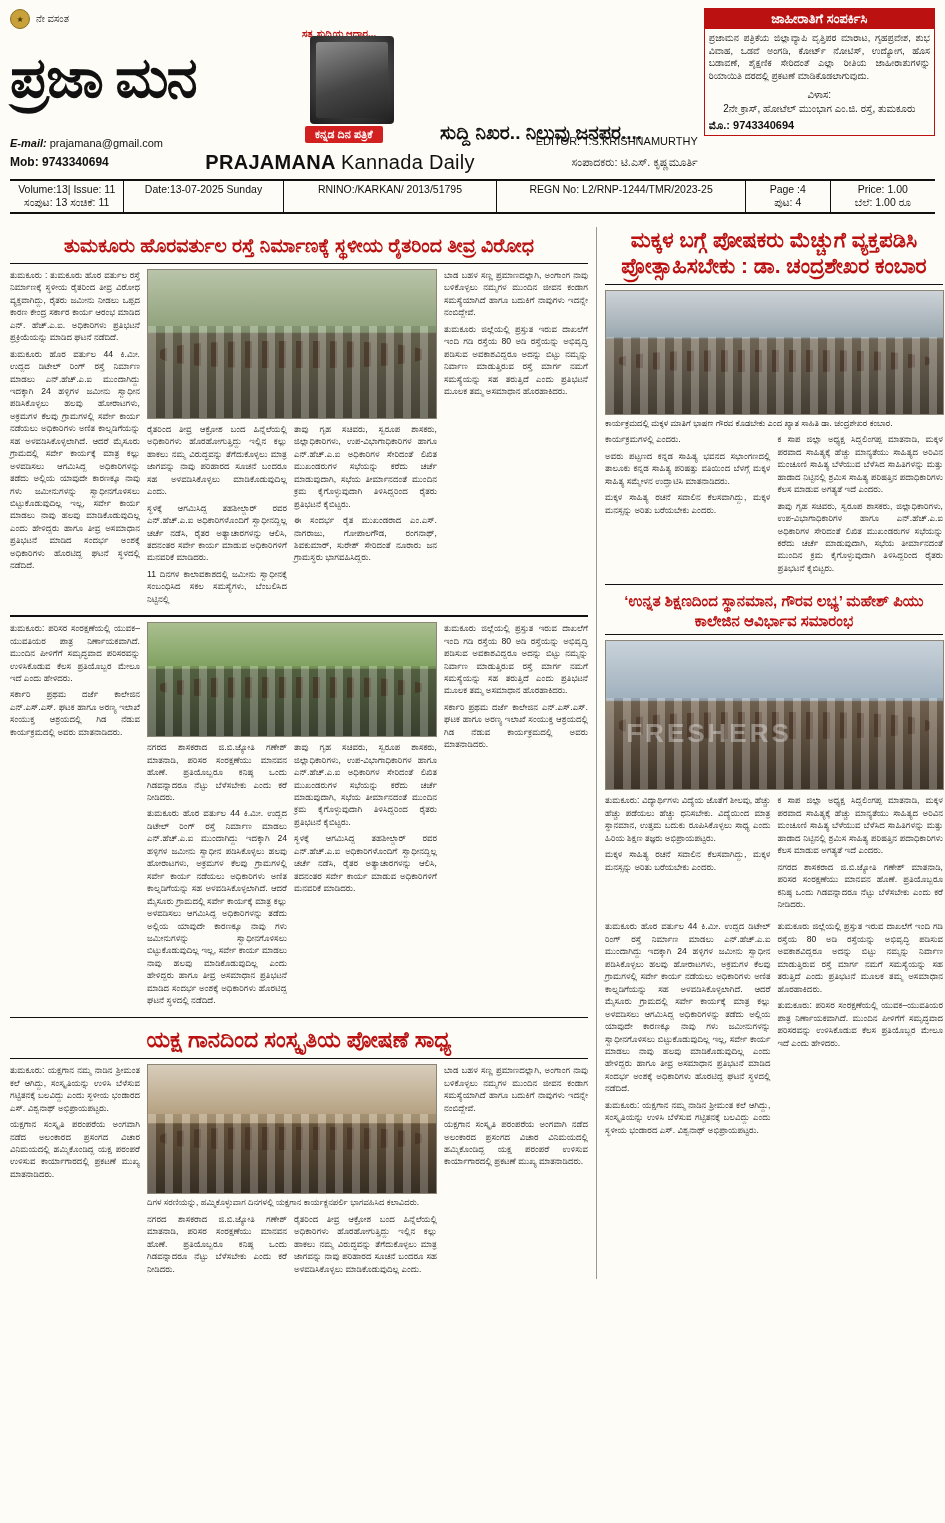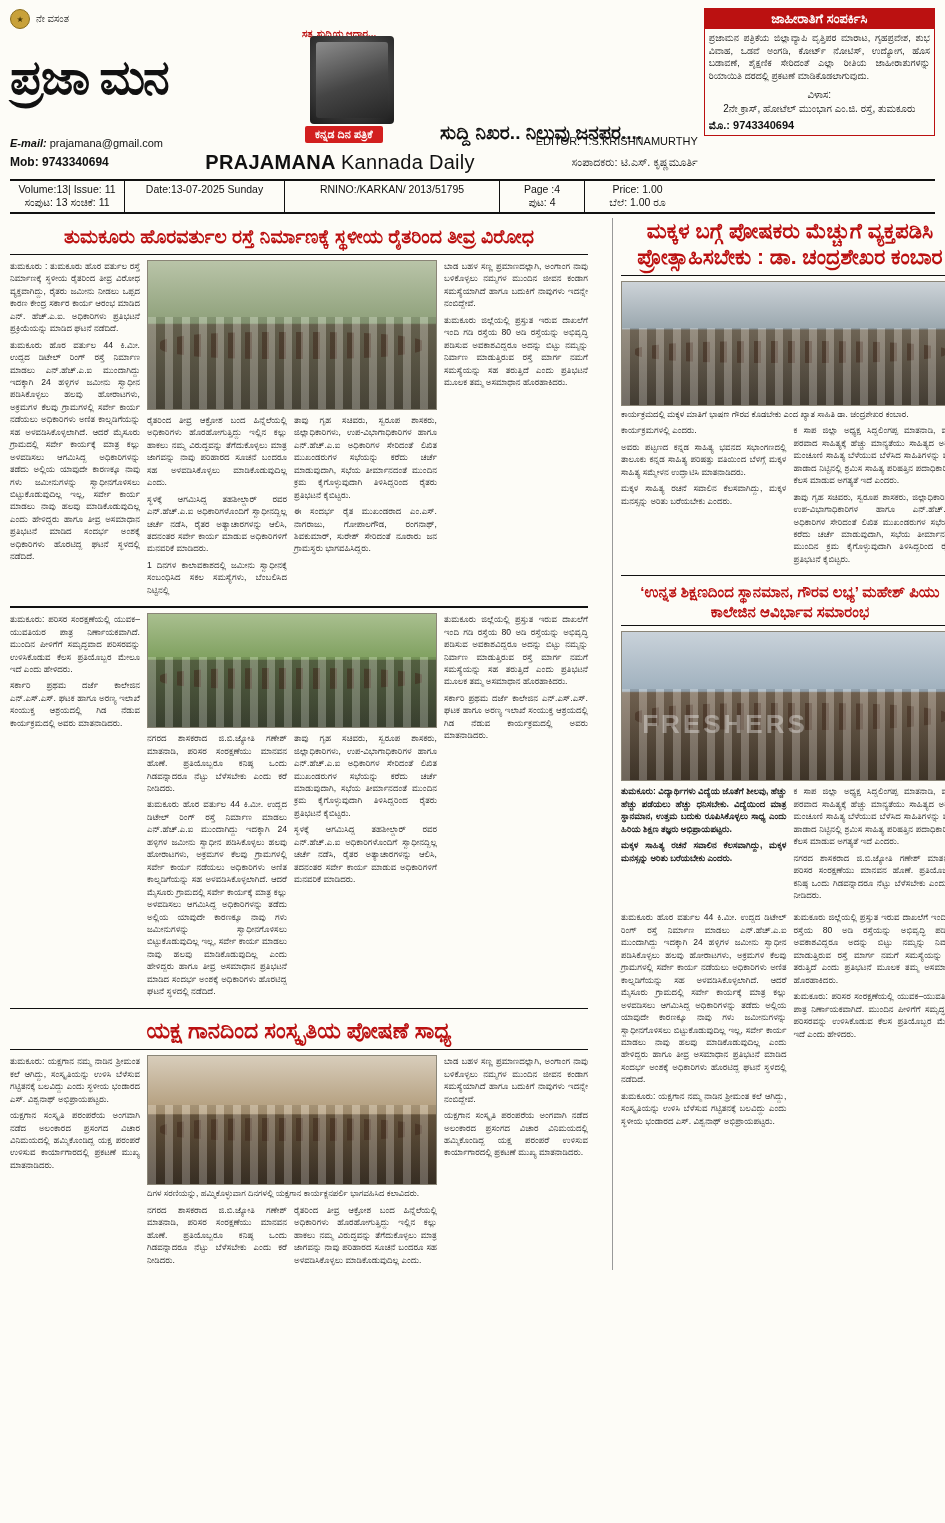--- a/index.html
+++ b/index.html
@@ -23,21 +23,21 @@
     width:20px;height:20px;border-radius:50%;
     background:#c8a13a; border:1px solid #8a6d1c;
     display:flex;align-items:center;justify-content:center;
     font-size:8px;color:#4a3a08;
   }
   .brand-top-text { font-size:10px; color:#222; }
 
   .nameplate { position:relative; height:100px; }
   .nameplate .title {
     font-family:"Liberation Sans", sans-serif;
-    font-weight:bold; font-size:48px; line-height:96px;
+    font-weight:bold; font-size:56px; line-height:96px;
     letter-spacing:-2px; color:#111; white-space:nowrap;
   }
   .nameplate .emblem {
     position:absolute; left:300px; top:6px; width:84px; height:88px;
     background: radial-gradient(circle at 50% 40%, #6e6e6e 0%, #3a3a3a 60%, #1c1c1c 100%);
     border-radius:4px;
   }
   .emblem-inner{
     position:absolute;inset:6px;
     background:linear-gradient(160deg,#8c8c8c,#454545 55%,#262626);
@@ -86,21 +86,21 @@
   
   .hl {
     color:#b11; font-weight:bold; text-align:center; line-height:1.25;
   }
   .hl-1{ font-size:19px; padding:7px 0 5px; }
   .hl-2{ font-size:21px; padding:6px 0 4px; }
   .hl-3{ font-size:22px; padding:8px 0 5px; }
   .rule{ border-top:1px solid #111; }
 
   
-  .body-grid{ display:flex; gap:24px; margin-top:4px; }
+  .body-grid{ display:flex; gap:8px; margin-top:13px; }
   .left-block{ width:578px; }
   .right-block{ width:347px; border-left:1px solid #999; padding-left:8px;}
 
   .cols{ display:flex; gap:7px; }
   .col{ font-size:8.6px; line-height:1.45; text-align:justify; color:#1a1a1a; }
   .col p{ margin:0 0 4px; }
 
   .photo{
     background:#cfc9bd; border:1px solid #8a8577; position:relative; overflow:hidden;
   }
@@ -178,20 +178,21 @@
     </div>
   </div>
 
   <div class="infobar">
     <div class="cell c1">
       <div>Volume:13|  Issue: 11</div>
       <div>ಸಂಪುಟ: 13   ಸಂಚಿಕೆ: 11</div>
     </div>
     <div class="cell c2">Date:13-07-2025 Sunday</div>
     <div class="cell c3">RNINO:/KARKAN/ 2013/51795</div>
+    <div class="cell c4">REGN No: L2/RNP-1244/TMR/2023-25</div>
     <div class="cell c5">
       <div>Page :4</div>
       <div>ಪುಟ: 4</div>
     </div>
     <div class="cell c6">
       <div>Price: 1.00</div>
       <div>ಬೆಲೆ: 1.00 ರೂ</div>
     </div>
   </div>
 
@@ -209,21 +210,21 @@
           </div>
           <div class="col" style="width:290px;">
             <div class="photo ph-a" style="width:290px;height:150px;">
               <div class="ph-head"></div>
                 <div class="ph-figs"></div>
             </div>
             <div class="cols" style="margin-top:4px;gap:7px;">
               <div class="col" style="width:140px;">
                 <p>ರೈತರಿಂದ ತೀವ್ರ ಆಕ್ರೋಶ ಬಂದ ಹಿನ್ನೆಲೆಯಲ್ಲಿ ಅಧಿಕಾರಿಗಳು ಹೊರಹೋಗುತ್ತಿದ್ದು ಇಲ್ಲಿನ ಕಲ್ಲು ಹಾಕಲು ನಮ್ಮ ವಿರುದ್ಧವನ್ನು ತೆಗೆದುಕೊಳ್ಳಲು ಮಾತ್ರ ಜಾಗವನ್ನು ನಾವು ಪರಿಹಾರದ ಸೂಚನೆ ಬಂದರೂ ಸಹ ಅಳವಡಿಸಿಕೊಳ್ಳಲು ಮಾಡಿಕೊಡುವುದಿಲ್ಲ ಎಂದು.</p>
                 <p>ಸ್ಥಳಕ್ಕೆ ಆಗಮಿಸಿದ್ದ ತಹಶೀಲ್ದಾರ್ ರವರ ಎನ್.ಹೆಚ್.ಎ.ಐ ಅಧಿಕಾರಿಗಳೊಂದಿಗೆ ಸ್ವಾಧೀನದ್ದಿಲ್ಲ ಚರ್ಚೆ ನಡೆಸಿ, ರೈತರ ಅತ್ಯಾಚಾರಗಳನ್ನು ಆಲಿಸಿ, ತದನಂತರ ಸರ್ವೇ ಕಾರ್ಯ ಮಾಡುವ ಅಧಿಕಾರಿಗಳಿಗೆ ಮನವರಿಕೆ ಮಾಡಿದರು.</p>
-                <p>1 ದಿನಗಳ ಕಾಲಾವಕಾಶದಲ್ಲಿ ಜಮೀನು ಸ್ವಾಧೀನಕ್ಕೆ ಸಂಬಂಧಿಸಿದ ಸಕಲ ಸಮಸ್ಯೆಗಳು, ಬೆಂಬಲಿಸಿದ ನಿಟ್ಟಿನಲ್ಲಿ</p>
+                <p>11 ದಿನಗಳ ಕಾಲಾವಕಾಶದಲ್ಲಿ ಜಮೀನು ಸ್ವಾಧೀನಕ್ಕೆ ಸಂಬಂಧಿಸಿದ ಸಕಲ ಸಮಸ್ಯೆಗಳು, ಬೆಂಬಲಿಸಿದ ನಿಟ್ಟಿನಲ್ಲಿ</p>
               </div>
               <div class="col" style="width:143px;">
                 <p>ತಾವು ಗೃಹ ಸಚಿವರು, ಸ್ವರೂಪ ಶಾಸಕರು, ಜಿಲ್ಲಾಧಿಕಾರಿಗಳು, ಉಪ-ವಿಭಾಗಾಧಿಕಾರಿಗಳ ಹಾಗೂ ಎನ್.ಹೆಚ್.ಎ.ಐ ಅಧಿಕಾರಿಗಳ ಸೇರಿದಂತೆ ಲಿಖಿತ ಮುಖಂಡರುಗಳ ಸಭೆಯನ್ನು ಕರೆದು ಚರ್ಚೆ ಮಾಡುವುದಾಗಿ, ಸಭೆಯ ತೀರ್ಮಾನದಂತೆ ಮುಂದಿನ ಕ್ರಮ ಕೈಗೊಳ್ಳುವುದಾಗಿ ತಿಳಿಸಿದ್ದರಿಂದ ರೈತರು ಪ್ರತಿಭಟನೆ ಕೈಬಿಟ್ಟರು.</p>
                 <p>ಈ ಸಂದರ್ಭ ರೈತ ಮುಖಂಡರಾದ ಎಂ.ಎಸ್. ನಾಗರಾಜು, ಗೋಪಾಲಗೌಡ, ರಂಗನಾಥ್, ಶಿವಕುಮಾರ್, ಸುರೇಶ್ ಸೇರಿದಂತೆ ನೂರಾರು ಜನ ಗ್ರಾಮಸ್ಥರು ಭಾಗವಹಿಸಿದ್ದರು.</p>
               </div>
             </div>
           </div>
           <div class="col" style="width:144px;">
             <p>ಬಾಡ ಬಹಳ ಸಣ್ಣ ಪ್ರಮಾಣದಲ್ಲಾಗಿ, ಅಂಗಾಂಗ ನಾವು ಬಳಿಕೊಳ್ಳಲು ನಮ್ಮಗಳ ಮುಂದಿನ ಜೀವನ ಕಂಡಾಗ ಸಮಸ್ಯೆಯಾಗಿದೆ ಹಾಗೂ ಬದುಕಿಗೆ ನಾವುಗಳು ಇದನ್ನೇ ನಂಬಿದ್ದೇವೆ.</p>
             <p>ತುಮಕೂರು ಜಿಲ್ಲೆಯಲ್ಲಿ ಪ್ರಸ್ತುತ ಇರುವ ದಾಖಲೆಗೆ ಇಂದಿ ಗಡಿ ರಸ್ತೆಯ 80 ಅಡಿ ರಸ್ತೆಯನ್ನು ಅಭಿವೃದ್ಧಿ ಪಡಿಸುವ ಅವಕಾಶವಿದ್ದರೂ ಅದನ್ನು ಬಿಟ್ಟು ನಮ್ಮನ್ನು ನಿರ್ವಾಣ ಮಾಡುತ್ತಿರುವ ರಸ್ತೆ ಮಾರ್ಗ ನಮಗೆ ಸಮಸ್ಯೆಯನ್ನು ಸಹ ತರುತ್ತಿದೆ ಎಂದು ಪ್ರತಿಭಟನೆ ಮೂಲಕ ತಮ್ಮ ಅಸಮಾಧಾನ ಹೊರಹಾಕಿದರು.</p>
@@ -321,21 +322,21 @@
       <div style="margin-top:6px;">
         <div class="rule"></div>
         <div class="mini-hl">‘ಉನ್ನತ ಶಿಕ್ಷಣದಿಂದ ಸ್ಥಾನಮಾನ, ಗೌರವ ಲಭ್ಯ’ ಮಹೇಶ್ ಪಿಯು ಕಾಲೇಜಿನ ಆವಿರ್ಭಾವ ಸಮಾರಂಭ</div>
         <div class="rule"></div>
         <div class="photo ph-e" style="width:339px;height:150px;margin-top:5px;">
           <div class="ph-head"></div>
             <div class="ph-figs"></div>
           <div class="wm">FRESHERS</div>
         </div>
         <div class="cols" style="margin-top:4px;gap:7px;">
-          <div class="col" style="width:166px;font-weight:bold;">
+          <div class="col" style="width:166px;">
             <p>ತುಮಕೂರು: ವಿದ್ಯಾರ್ಥಿಗಳು ವಿದ್ಯೆಯ ಜೊತೆಗೆ ಶೀಲವು, ಹೆಚ್ಚು ಹೆಚ್ಚು ಪಡೆಯಲು ಹೆಚ್ಚು ಧನಿಸಬೇಕು. ವಿದ್ಯೆಯಿಂದ ಮಾತ್ರ ಸ್ಥಾನಮಾನ, ಉತ್ತಮ ಬದುಕು ರೂಪಿಸಿಕೊಳ್ಳಲು ಸಾಧ್ಯ ಎಂದು ಹಿರಿಯ ಶಿಕ್ಷಣ ತಜ್ಞರು ಅಭಿಪ್ರಾಯಪಟ್ಟರು.</p>
             <p>ಮಕ್ಕಳ ಸಾಹಿತ್ಯ ರಚನೆ ಸವಾಲಿನ ಕೆಲಸವಾಗಿದ್ದು, ಮಕ್ಕಳ ಮನಸ್ಸನ್ನು ಅರಿತು ಬರೆಯಬೇಕು ಎಂದರು.</p>
           </div>
           <div class="col" style="width:166px;">
             <p>ಕ ಸಾಪ ಜಿಲ್ಲಾ ಅಧ್ಯಕ್ಷ ಸಿದ್ದಲಿಂಗಪ್ಪ ಮಾತನಾಡಿ, ಮಕ್ಕಳ ಪರವಾದ ಸಾಹಿತ್ಯಕ್ಕೆ ಹೆಚ್ಚು ಮಾನ್ಯತೆಯು ಸಾಹಿತ್ಯದ ಅರಿವಿನ ಮಂಚೂಣಿ ಸಾಹಿತ್ಯ ಬೆಳೆಯುವ ಬೆಳೆಸಿದ ಸಾಹಿತಿಗಳನ್ನು ಮತ್ತು ಹಾಡಾದ ನಿಟ್ಟಿನಲ್ಲಿ ಶ್ರಮಿಸ ಸಾಹಿತ್ಯ ಪರಿಷತ್ತಿನ ಪದಾಧಿಕಾರಿಗಳು ಕೆಲಸ ಮಾಡುವ ಅಗತ್ಯತೆ ಇದೆ ಎಂದರು.</p>
             <p>ನಗರದ ಶಾಸಕರಾದ ಜಿ.ಬಿ.ಜ್ಯೋತಿ ಗಣೇಶ್ ಮಾತನಾಡಿ, ಪರಿಸರ ಸಂರಕ್ಷಣೆಯು ಮಾನವನ ಹೊಣೆ. ಪ್ರತಿಯೊಬ್ಬರೂ ಕನಿಷ್ಠ ಒಂದು ಗಿಡವನ್ನಾದರೂ ನೆಟ್ಟು ಬೆಳೆಸಬೇಕು ಎಂದು ಕರೆ ನೀಡಿದರು.</p>
           </div>
         </div>
       </div>
 

